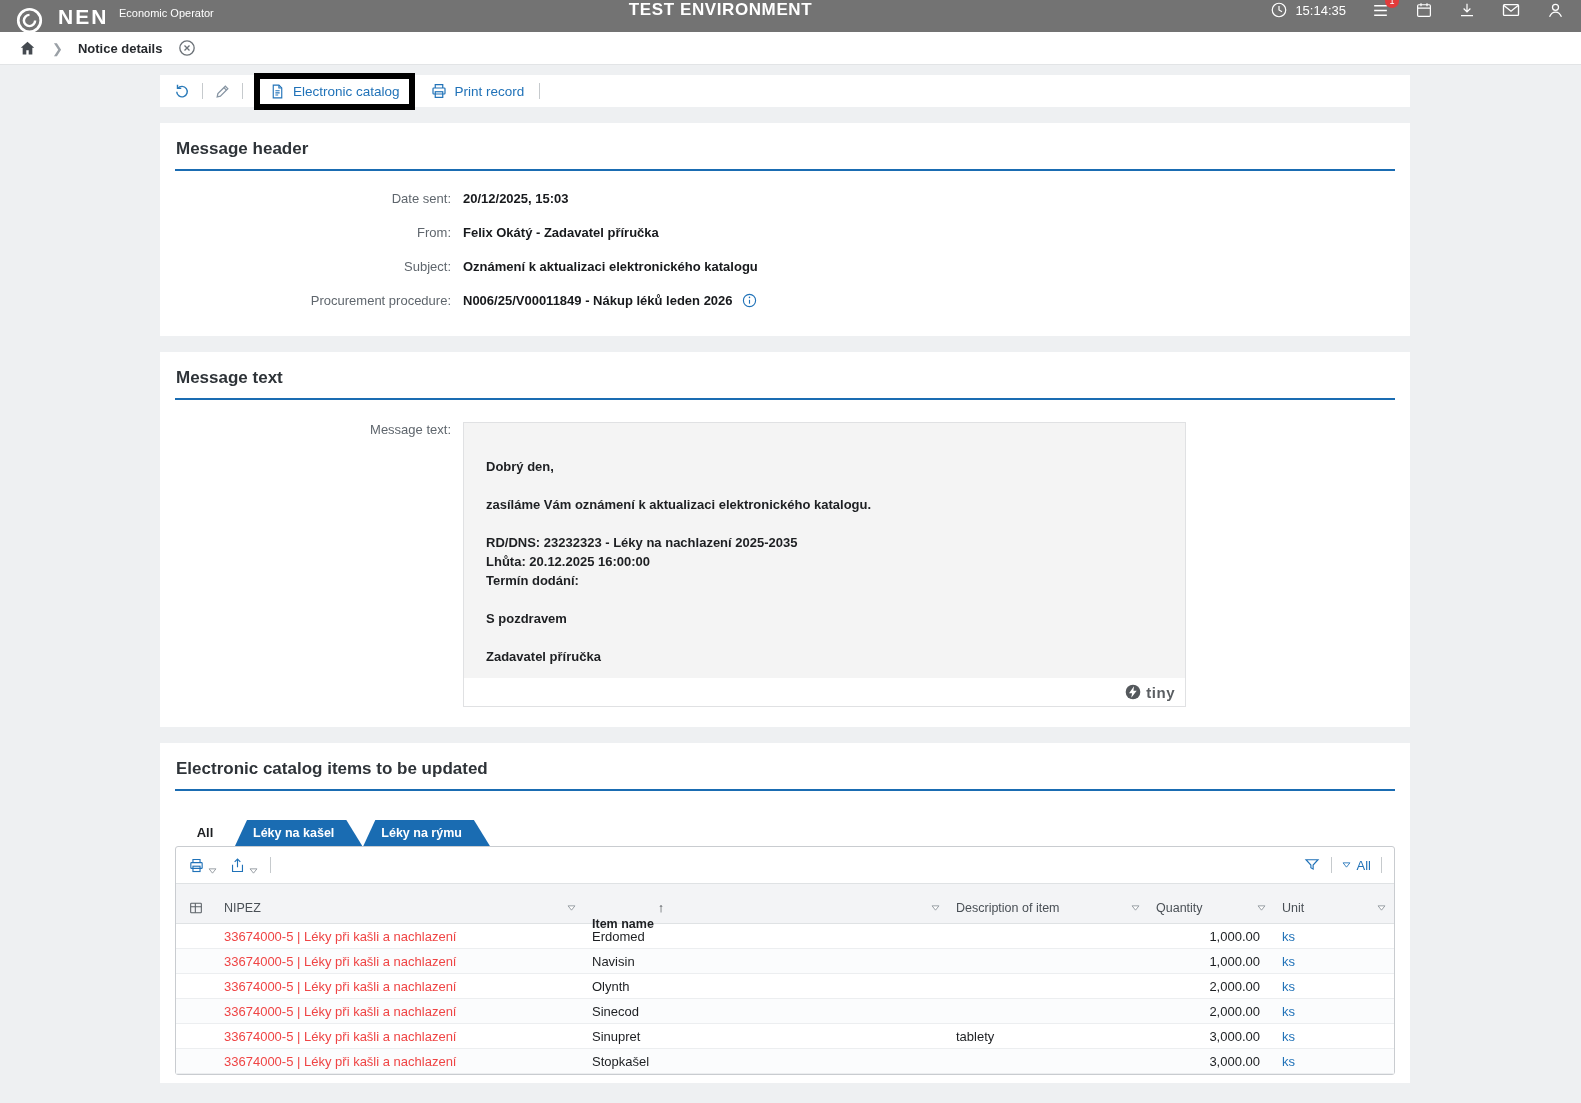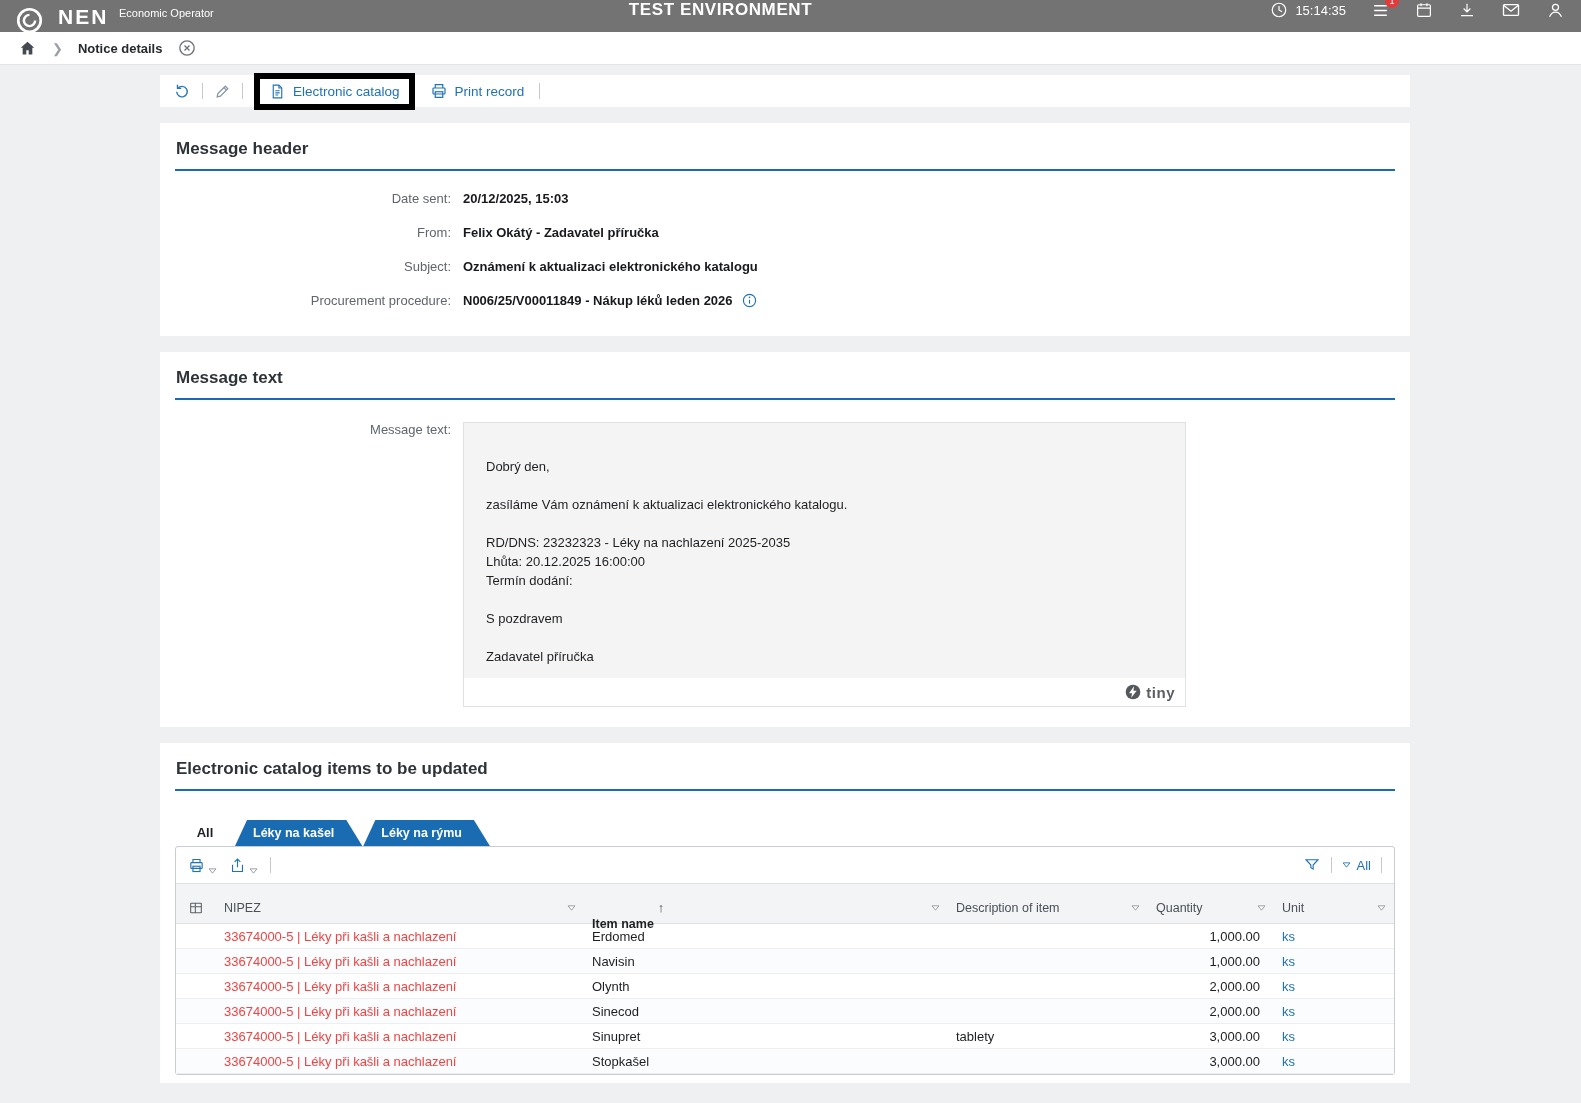--- a/index.html
+++ b/index.html
@@ -46,21 +46,21 @@
   .card-rule { height:2px; background:#1a6cb2; }
 
   .fields { margin-top:18px; }
   .frow { display:flex; align-items:flex-start; margin-bottom:15px; font-size:13px; line-height:19px; }
   .flabel { width:288px; flex-shrink:0; text-align:right; color:#5f666d; padding-right:12px; }
   .fvalue { font-weight:bold; color:#17191c; display:flex; align-items:center; gap:8px; }
 
   
   .msg-row { display:flex; margin-top:22px; font-size:13px; }
   .msg-box { width:723px; border:1px solid #e0e1e3; background:#f4f4f4; }
-  .msg-body { padding:34px 22px 12px; min-height:250px; }
+  .msg-body { padding:34px 22px 12px; min-height:250px;font-weight:bold; }
   .msg-line { min-height:19px; line-height:19px; color:#1d1f22; font-size:13px; }
   .msg-footer { background:#fff; height:28px; display:flex; align-items:center;
     justify-content:flex-end; gap:5px; padding:0 10px; }
   .tiny-text { font-size:15px; font-weight:bold; color:#5a5e62; letter-spacing:.5px; }
 
   
   .tabs { display:flex; align-items:flex-end; margin-top:28px; }
   .tab-all { width:60px; text-align:center; font-size:13px; font-weight:bold; color:#1d1f22;
     padding:6px 0; cursor:pointer; }
   .tab-blue { background:#1a6cb2; color:#fff; font-size:12.5px; font-weight:bold;

